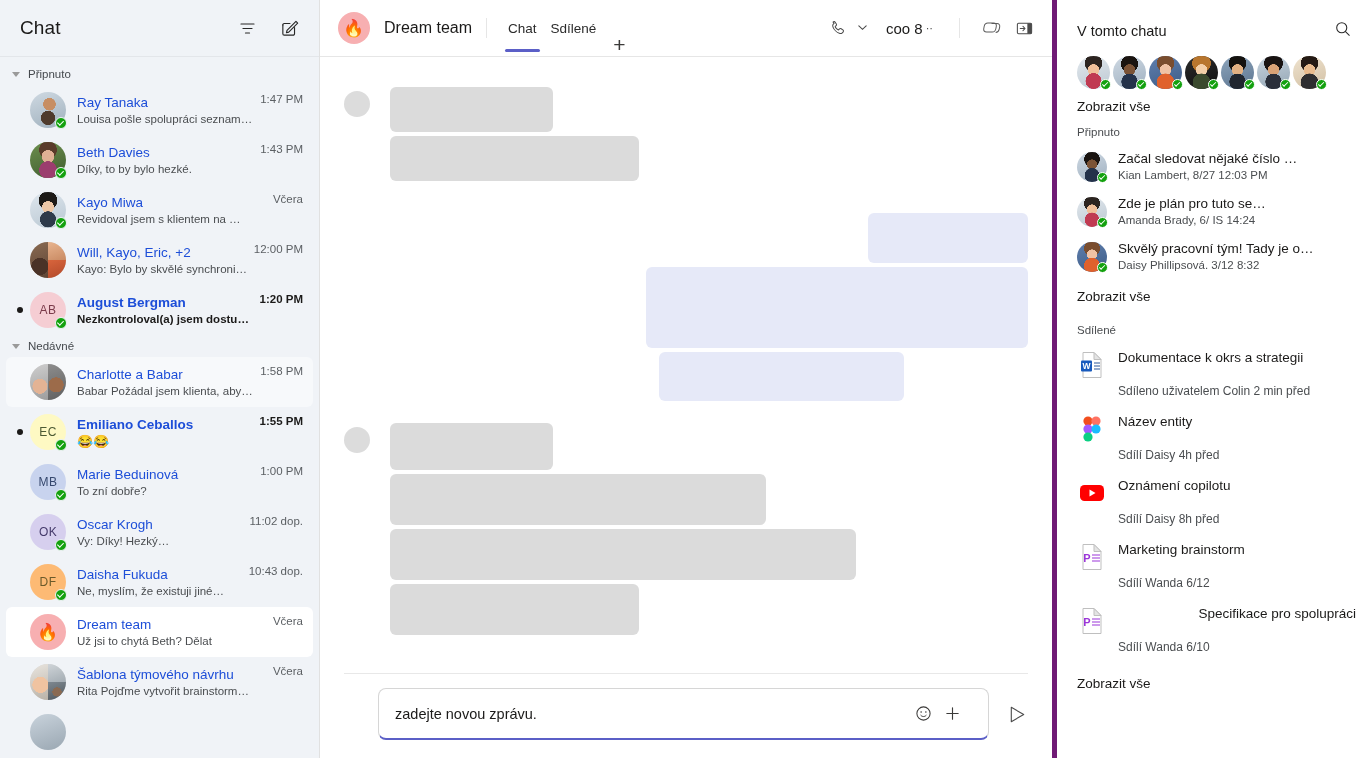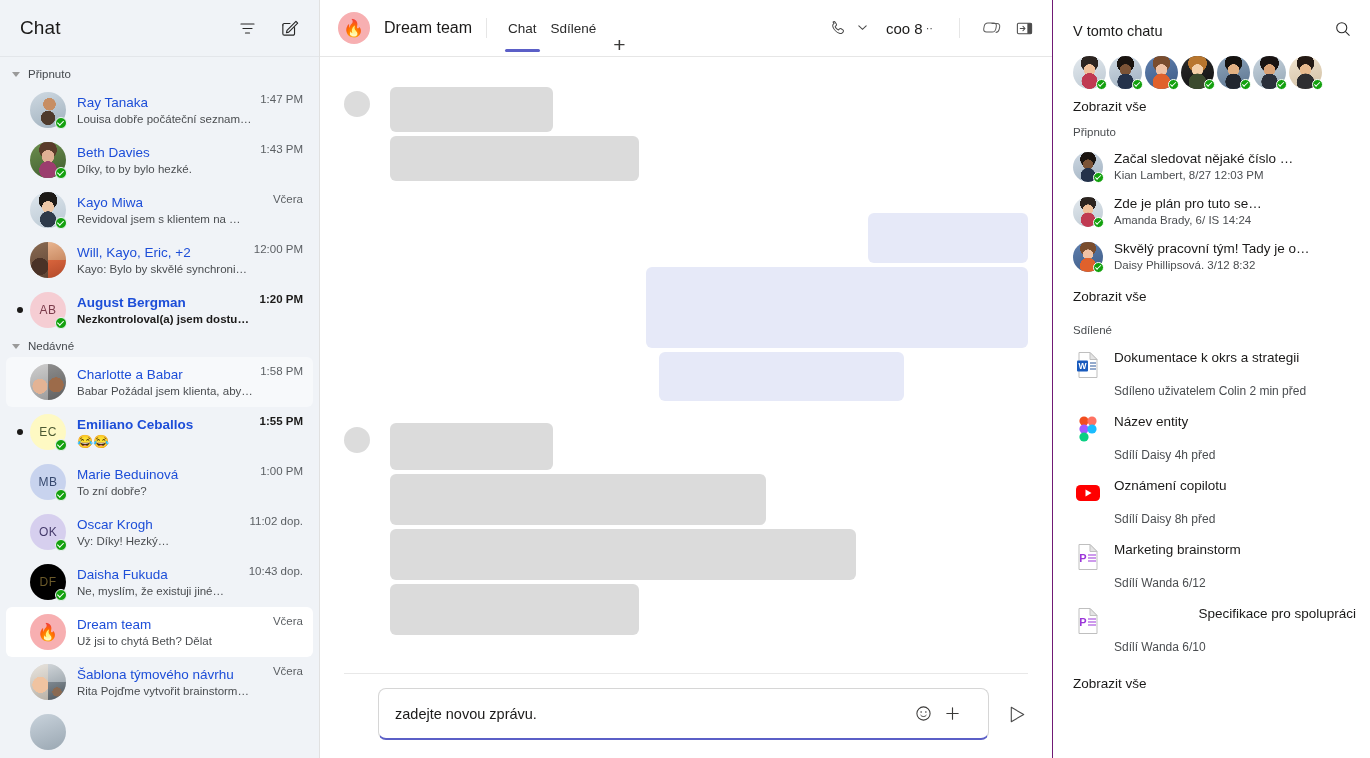--- a/index.html
+++ b/index.html
@@ -136,21 +136,21 @@
   }
   .composer-input {
     flex: 1; border: none; outline: none; font-size: 14.5px; color: #1b1a19;
     font-family: "Liberation Sans", sans-serif; background: transparent;
   }
   .composer-actions { display: flex; align-items: center; gap: 12px; color: #3b3a39; }
   .send-btn { margin-left: 18px; cursor: pointer; display: flex; align-items: center; }
 
   
   .rightpanel {
-    width: 318px; height: 758px; border-left: 1px solid #701a75;
+    width: 318px; height: 758px; border-left: 5px solid #701a75;
     background: #fff; padding: 0 0 16px 0; overflow: hidden; position: relative;
   }
   .rp-header { display: flex; align-items: center; padding: 20px 18px 12px 20px; }
   .rp-title { font-size: 14.5px; color: #1b1a19; }
   .rp-search { margin-left: auto; cursor: pointer; }
   .rp-section-label { font-size: 11.5px; color: #4a4d50; padding: 8px 20px 6px 20px; }
   .contrib-row { display: flex; padding: 2px 16px 0 20px; gap: 3px; }
   .cav-wrap { position: relative; width: 33px; height: 33px; flex: 0 0 33px; }
   .cav { width: 33px; height: 33px; border-radius: 50%; overflow: hidden; background: #d9d9d9; }
   .cav-pres {
@@ -216,21 +216,21 @@
 
       <div class="chat-row">
         <div class="av-wrap">
           <div class="avatar">
               <div class="ph" style="background:radial-gradient(circle at 50% 72%,#4e3a2c 0 22%,transparent 23%),radial-gradient(circle at 54% 34%,#c78e63 0 20%,transparent 21%),linear-gradient(160deg,#cfd9e2,#9fb0bd)"></div>
             </div>
           <div class="presence"></div>
         </div>
         <div class="chat-text">
           <div class="chat-name">Ray Tanaka</div>
-          <div class="chat-prev">Louisa dobře počáteční seznam…</div>
+          <div class="chat-prev">Louisa pošle spolupráci seznam…</div>
         </div>
         <div class="chat-time">1:47 PM</div>
       </div>
 
       <div class="chat-row">
         <div class="av-wrap">
           <div class="avatar">
               <div class="ph" style="background:radial-gradient(circle at 50% 78%,#9b3d6e 0 26%,transparent 27%),radial-gradient(circle at 50% 40%,#e0b094 0 22%,transparent 23%),radial-gradient(circle at 50% 22%,#5a3b2a 0 26%,transparent 27%),linear-gradient(160deg,#6d8f4e,#3f5d2f)"></div>
             </div>
           <div class="presence"></div>
@@ -339,21 +339,21 @@
         </div>
         <div class="chat-text">
           <div class="chat-name">Oscar Krogh</div>
           <div class="chat-prev">Vy: Díky! Hezký…</div>
         </div>
         <div class="chat-time">11:02 dop.</div>
       </div>
 
       <div class="chat-row">
         <div class="av-wrap">
-          <div class="avatar" style="background:#000000;color:#6b5a2a">DF</div>
+          <div class="avatar" style="background:#fdba74;color:#6b5a2a">DF</div>
           <div class="presence"></div>
         </div>
         <div class="chat-text">
           <div class="chat-name">Daisha Fukuda</div>
           <div class="chat-prev">Ne, myslím, že existuji jiné…</div>
         </div>
         <div class="chat-time">10:43 dop.</div>
       </div>
 
       <div class="chat-row selected">

